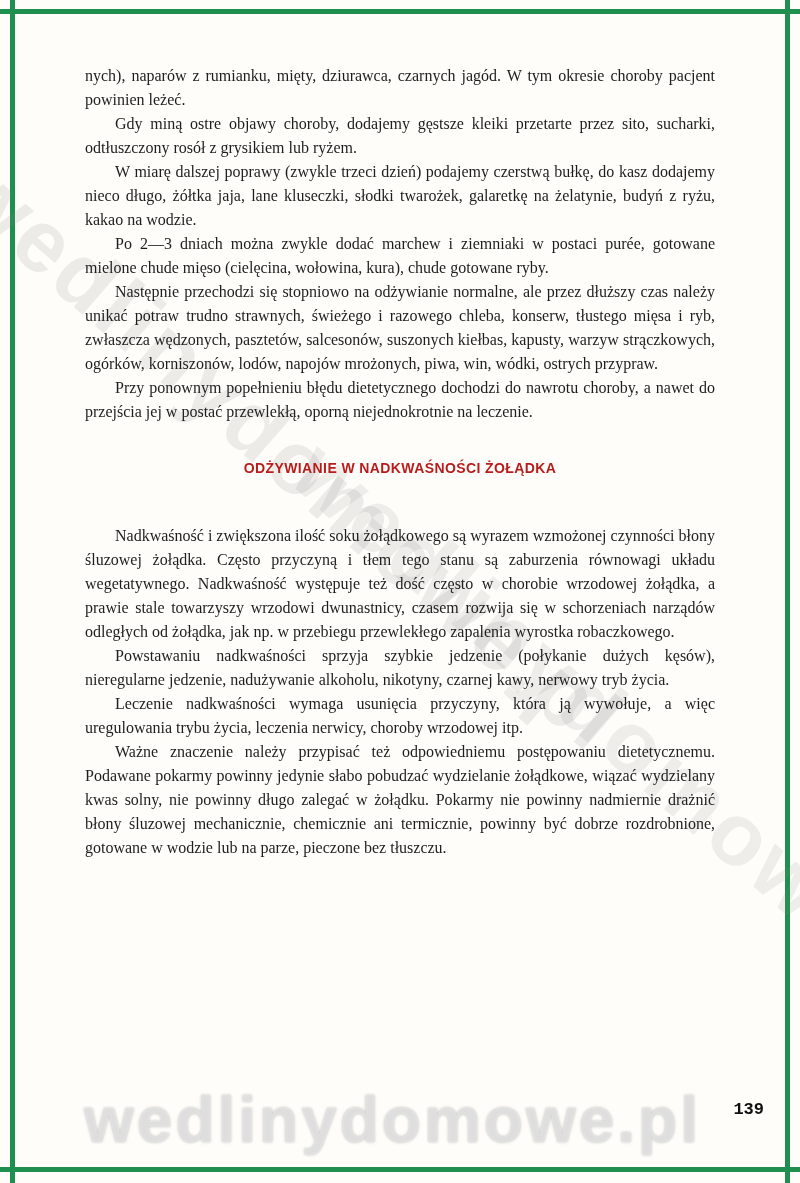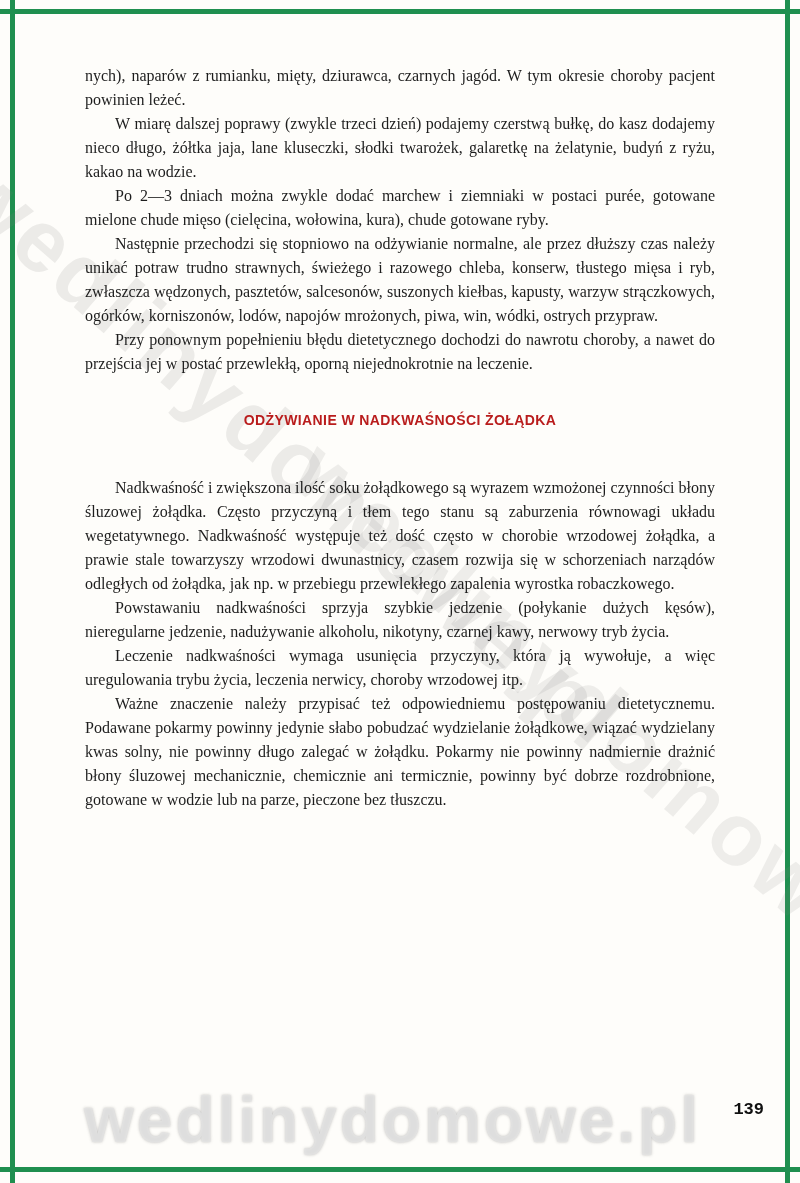--- a/index.html
+++ b/index.html
@@ -106,20 +106,21 @@
   <div class="frame-h top"></div>
   <div class="frame-h bottom"></div>
   <div class="frame-v left"></div>
   <div class="frame-v right"></div>
 
   <div class="wm wm-diag1">wedlinydomowe.pl</div>
   <div class="wm wm-diag2">wedlinydomowe.pl</div>
 
   <div class="content">
     <p class="no-indent">nych), naparów z rumianku, mięty, dziurawca, czarnych jagód. W tym okresie choroby pacjent powinien leżeć.</p>
+    <p>Gdy miną ostre objawy choroby, dodajemy gęstsze kleiki przetarte przez sito, sucharki, odtłuszczony rosół z grysikiem lub ryżem.</p>
     <p>W miarę dalszej poprawy (zwykle trzeci dzień) podajemy czerstwą bułkę, do kasz dodajemy nieco długo, żółtka jaja, lane kluseczki, słodki twarożek, galaretkę na żelatynie, budyń z ryżu, kakao na wodzie.</p>
     <p>Po 2—3 dniach można zwykle dodać marchew i ziemniaki w postaci purée, gotowane mielone chude mięso (cielęcina, wołowina, kura), chude gotowane ryby.</p>
     <p>Następnie przechodzi się stopniowo na odżywianie normalne, ale przez dłuższy czas należy unikać potraw trudno strawnych, świeżego i razowego chleba, konserw, tłustego mięsa i ryb, zwłaszcza wędzonych, pasztetów, salcesonów, suszonych kiełbas, kapusty, warzyw strączkowych, ogórków, korniszonów, lodów, napojów mrożonych, piwa, win, wódki, ostrych przypraw.</p>
     <p>Przy ponownym popełnieniu błędu dietetycznego dochodzi do nawrotu choroby, a nawet do przejścia jej w postać przewlekłą, oporną niejednokrotnie na leczenie.</p>
 
     <h2>ODŻYWIANIE W NADKWAŚNOŚCI ŻOŁĄDKA</h2>
 
     <p>Nadkwaśność i zwiększona ilość soku żołądkowego są wyrazem wzmożonej czynności błony śluzowej żołądka. Często przyczyną i tłem tego stanu są zaburzenia równowagi układu wegetatywnego. Nadkwaśność występuje też dość często w chorobie wrzodowej żołądka, a prawie stale towarzyszy wrzodowi dwunastnicy, czasem rozwija się w schorzeniach narządów odległych od żołądka, jak np. w przebiegu przewlekłego zapalenia wyrostka robaczkowego.</p>
     <p>Powstawaniu nadkwaśności sprzyja szybkie jedzenie (połykanie dużych kęsów), nieregularne jedzenie, nadużywanie alkoholu, nikotyny, czarnej kawy, nerwowy tryb życia.</p>
     <p>Leczenie nadkwaśności wymaga usunięcia przyczyny, która ją wywołuje, a więc uregulowania trybu życia, leczenia nerwicy, choroby wrzodowej itp.</p>

